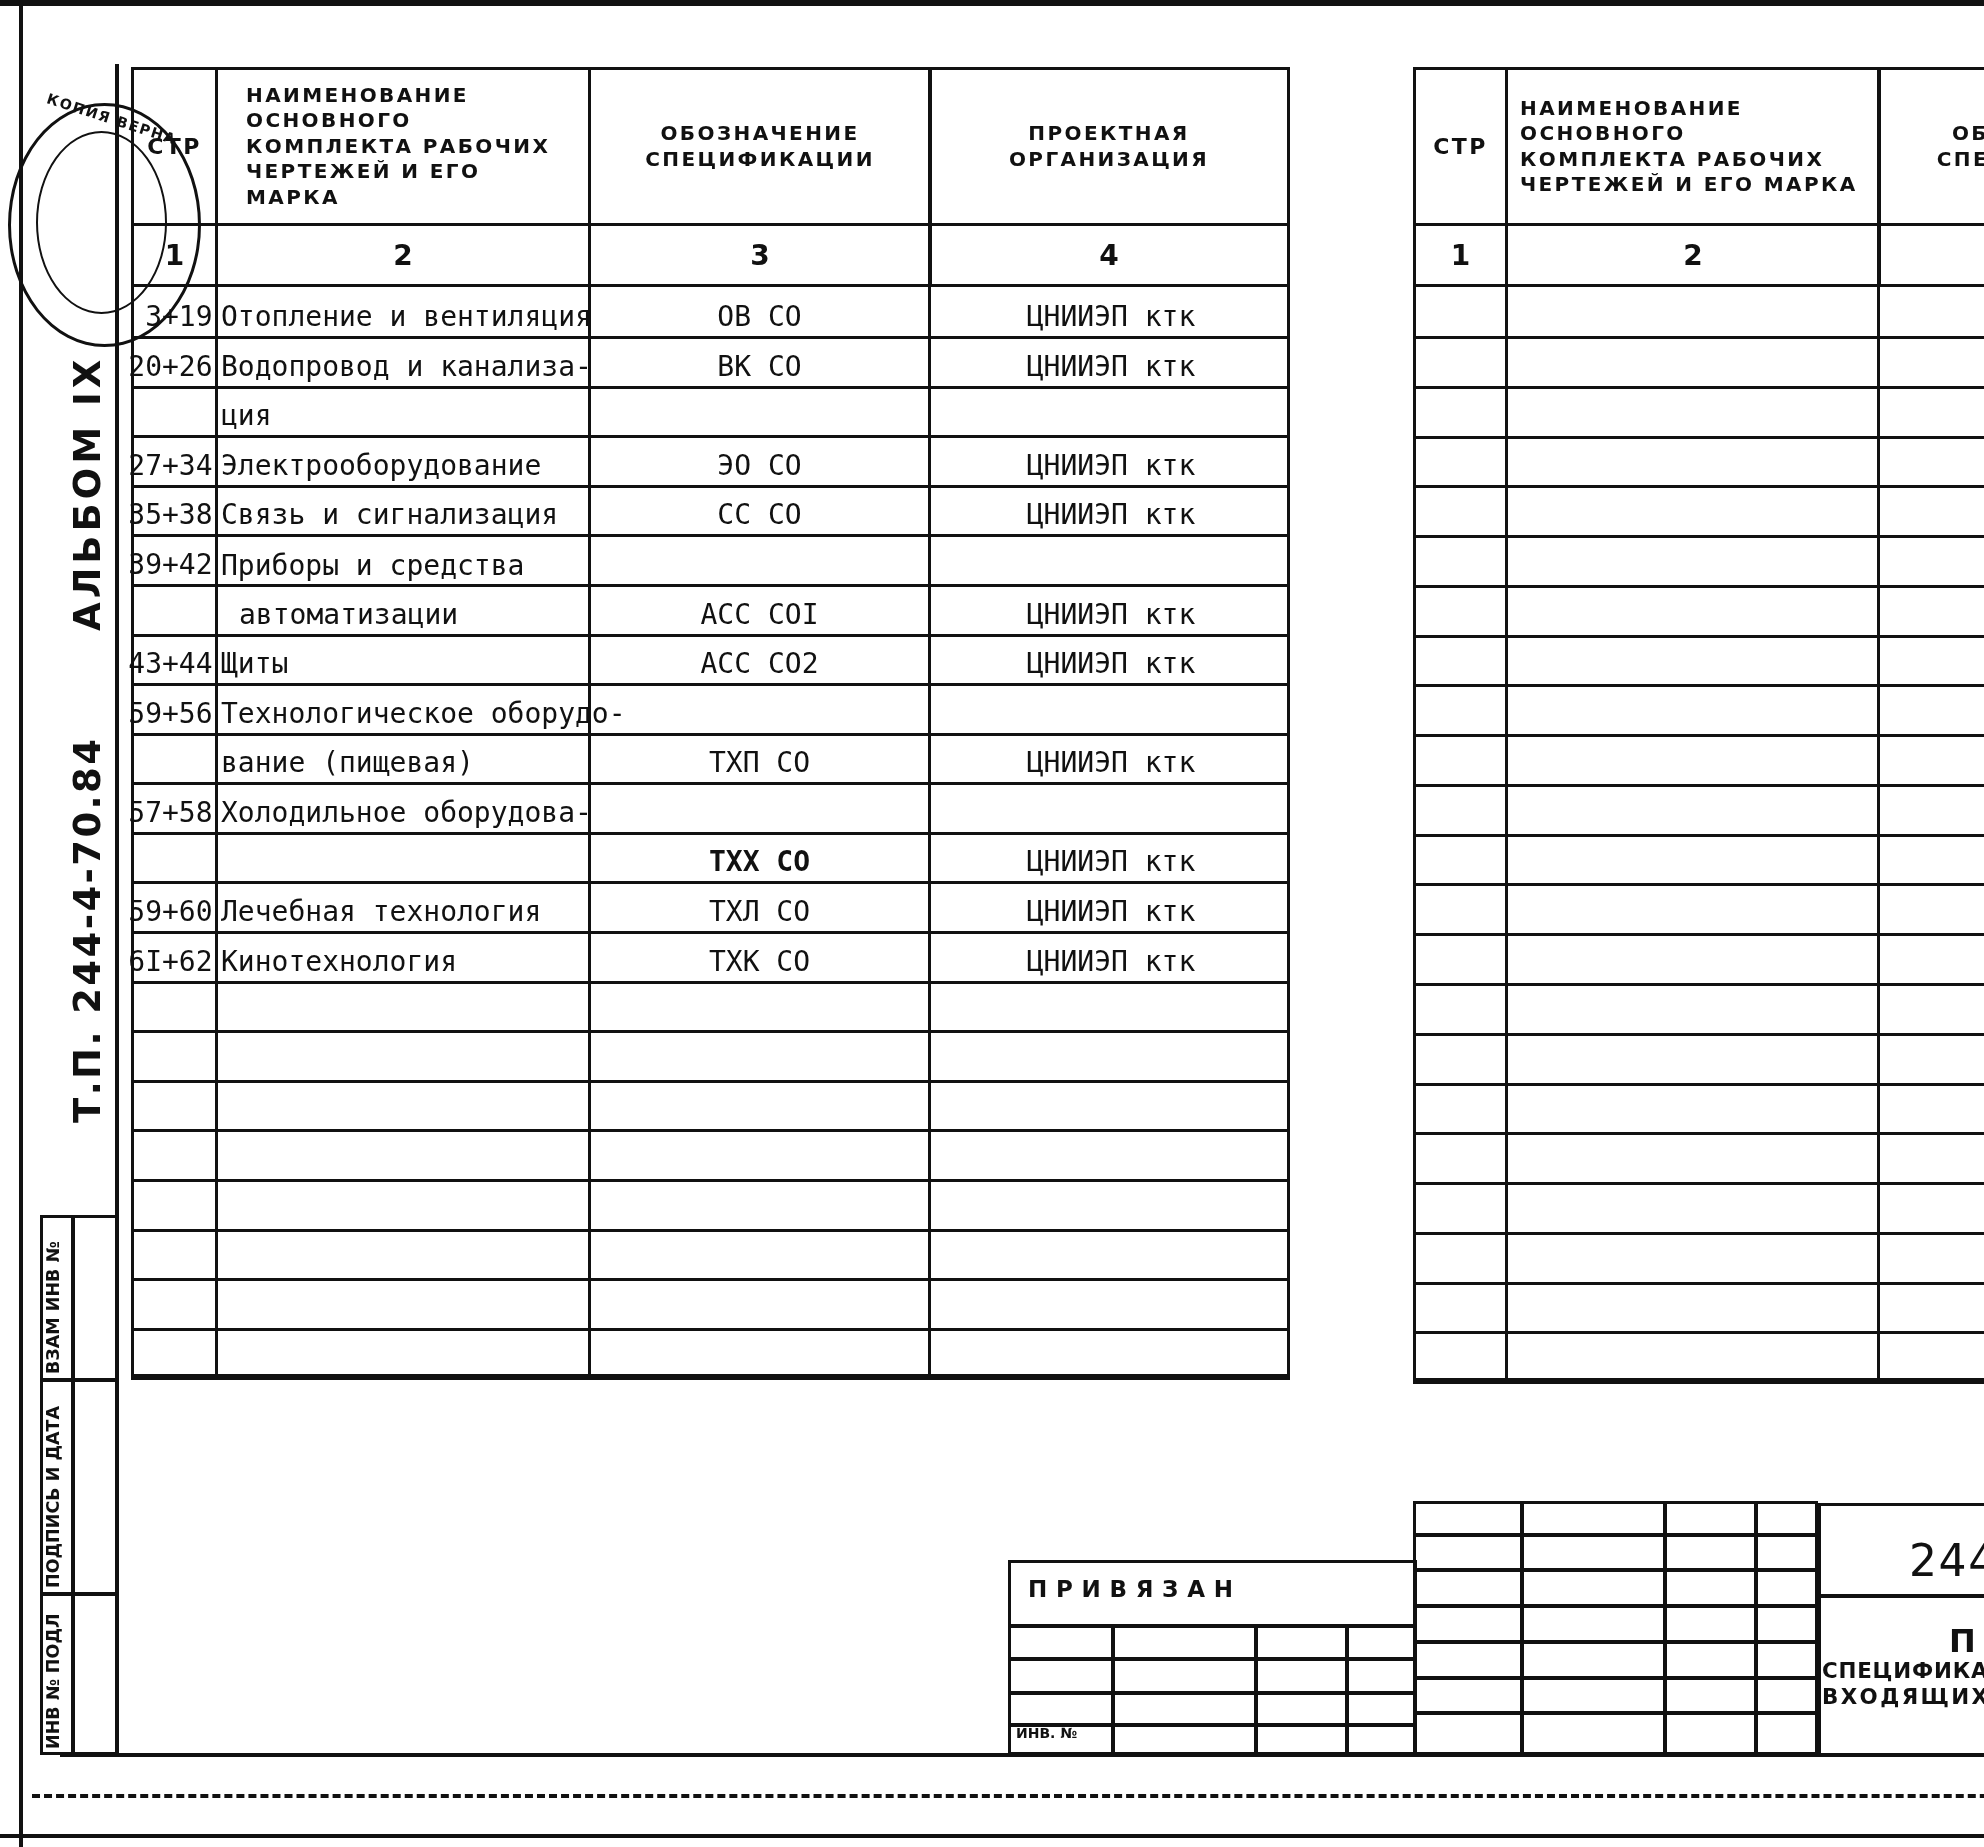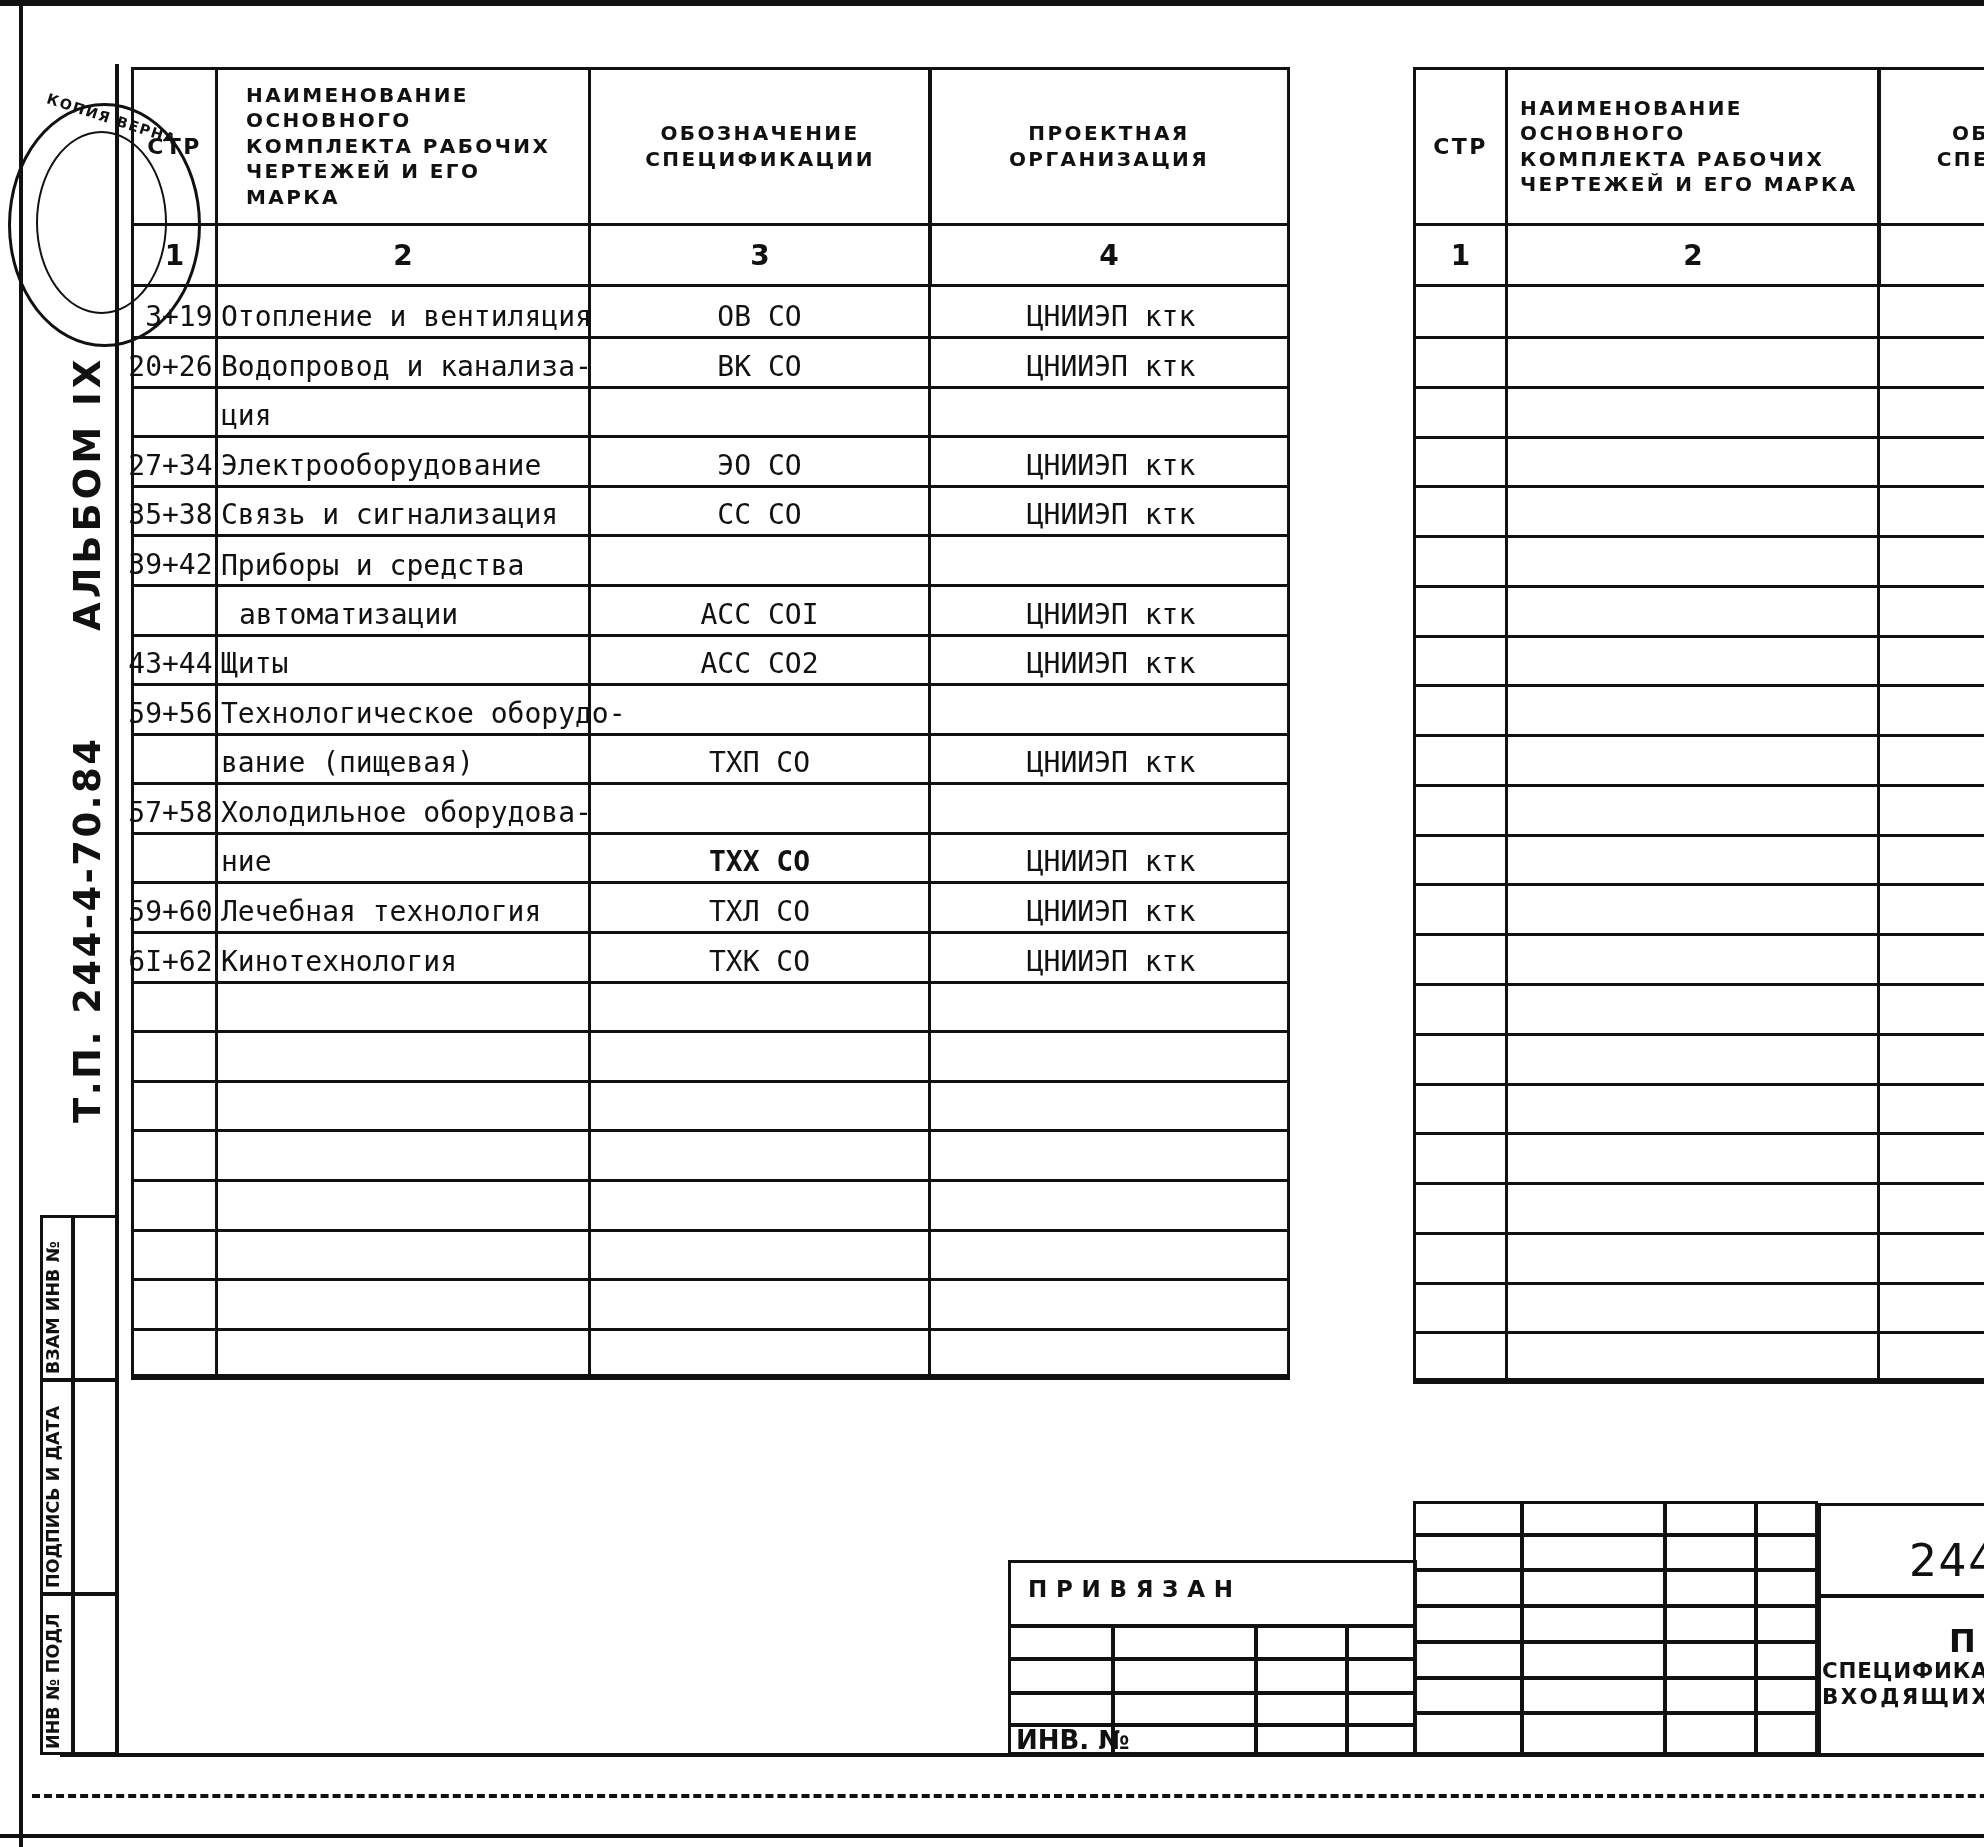--- a/index.html
+++ b/index.html
@@ -117,21 +117,20 @@
         <div class="cell" style="left: 803px; width: 354px; justify-content: center;">ЦНИИЭП ктк</div>
       </div>
       <div class="row" style="top: 496px; height: 50px;">
         <div class="cell" style="left: 5.6px; width: 76px; justify-content: flex-end;">57+58</div>
         <div class="cell" style="left: 90px; width: 364px; justify-content: flex-start;">Холодильное оборудова-</div>
         <div class="cell" style="left: 462px; width: 333px; justify-content: center;"></div>
         <div class="cell" style="left: 803px; width: 354px; justify-content: center;"></div>
       </div>
       <div class="row" style="top: 545px; height: 50px;">
         <div class="cell" style="left: 5.6px; width: 76px; justify-content: flex-end;"></div>
-        <div class="cell" style="left: 90px; width: 364px; justify-content: flex-start;">ние</div>
         <div class="cell" style="left: 462px; width: 333px; justify-content: center; font-weight: bold;">ТХХ СО</div>
         <div class="cell" style="left: 803px; width: 354px; justify-content: center;">ЦНИИЭП ктк</div>
       </div>
       <div class="row" style="top: 595px; height: 50px;">
         <div class="cell" style="left: 5.6px; width: 76px; justify-content: flex-end;">59+60</div>
         <div class="cell" style="left: 90px; width: 364px; justify-content: flex-start;">Лечебная технология</div>
         <div class="cell" style="left: 462px; width: 333px; justify-content: center;">ТХЛ СО</div>
         <div class="cell" style="left: 803px; width: 354px; justify-content: center;">ЦНИИЭП ктк</div>
       </div>
       <div class="row" style="top: 645px; height: 50px;">
@@ -246,21 +245,21 @@
 <div class="abs" style="left:1008px;top:1560px;width:409px;height:195px;">
   <div class="box" style="left:0;top:0;width:409px;height:195px;"></div>
   <div class="abs tb" style="left:20px;top:16px;font-size:23px;letter-spacing:8.7px;">Привязан</div>
   <div class="hl" style="left:0;top:64px;width:409px;"></div>
   <div class="hl" style="left:0;top:97px;width:409px;"></div>
   <div class="hl" style="left:0;top:131px;width:409px;"></div>
   <div class="hl" style="left:0;top:163px;width:409px;"></div>
   <div class="vl" style="left:103px;top:64px;height:131px;"></div>
   <div class="vl" style="left:246px;top:64px;height:131px;"></div>
   <div class="vl" style="left:337px;top:64px;height:131px;"></div>
-  <div class="abs tb" style="left:8px;top:165px;font-size:26px;">Инв. №</div>
+  <div class="abs tb" style="left:8px;top:165px;font-size:14px;">Инв. №</div>
 </div>
 
 <div class="abs" style="left:1818px;top:1503px;width:750px;height:254px;">
   <div class="box" style="left:0;top:0;width:750px;height:254px;"></div>
   <div class="abs tb" style="left:91px;top:32px;font-size:44px;letter-spacing:1.6px;font-weight:normal;">244-4-70 84</div>
   <div class="hl" style="left:0;top:91px;width:750px;"></div>
 
   <div class="abs tb" style="left:131px;top:119px;font-size:32px;letter-spacing:10.3px;">Перечень</div>
   <div class="abs tb" style="left:4px;top:155px;font-size:21.4px;letter-spacing:0.8px;">спецификаций оборудования,</div>
   <div class="abs tb" style="left:4px;top:181px;font-size:21.4px;letter-spacing:2.4px;">входящих в сборник.</div>

